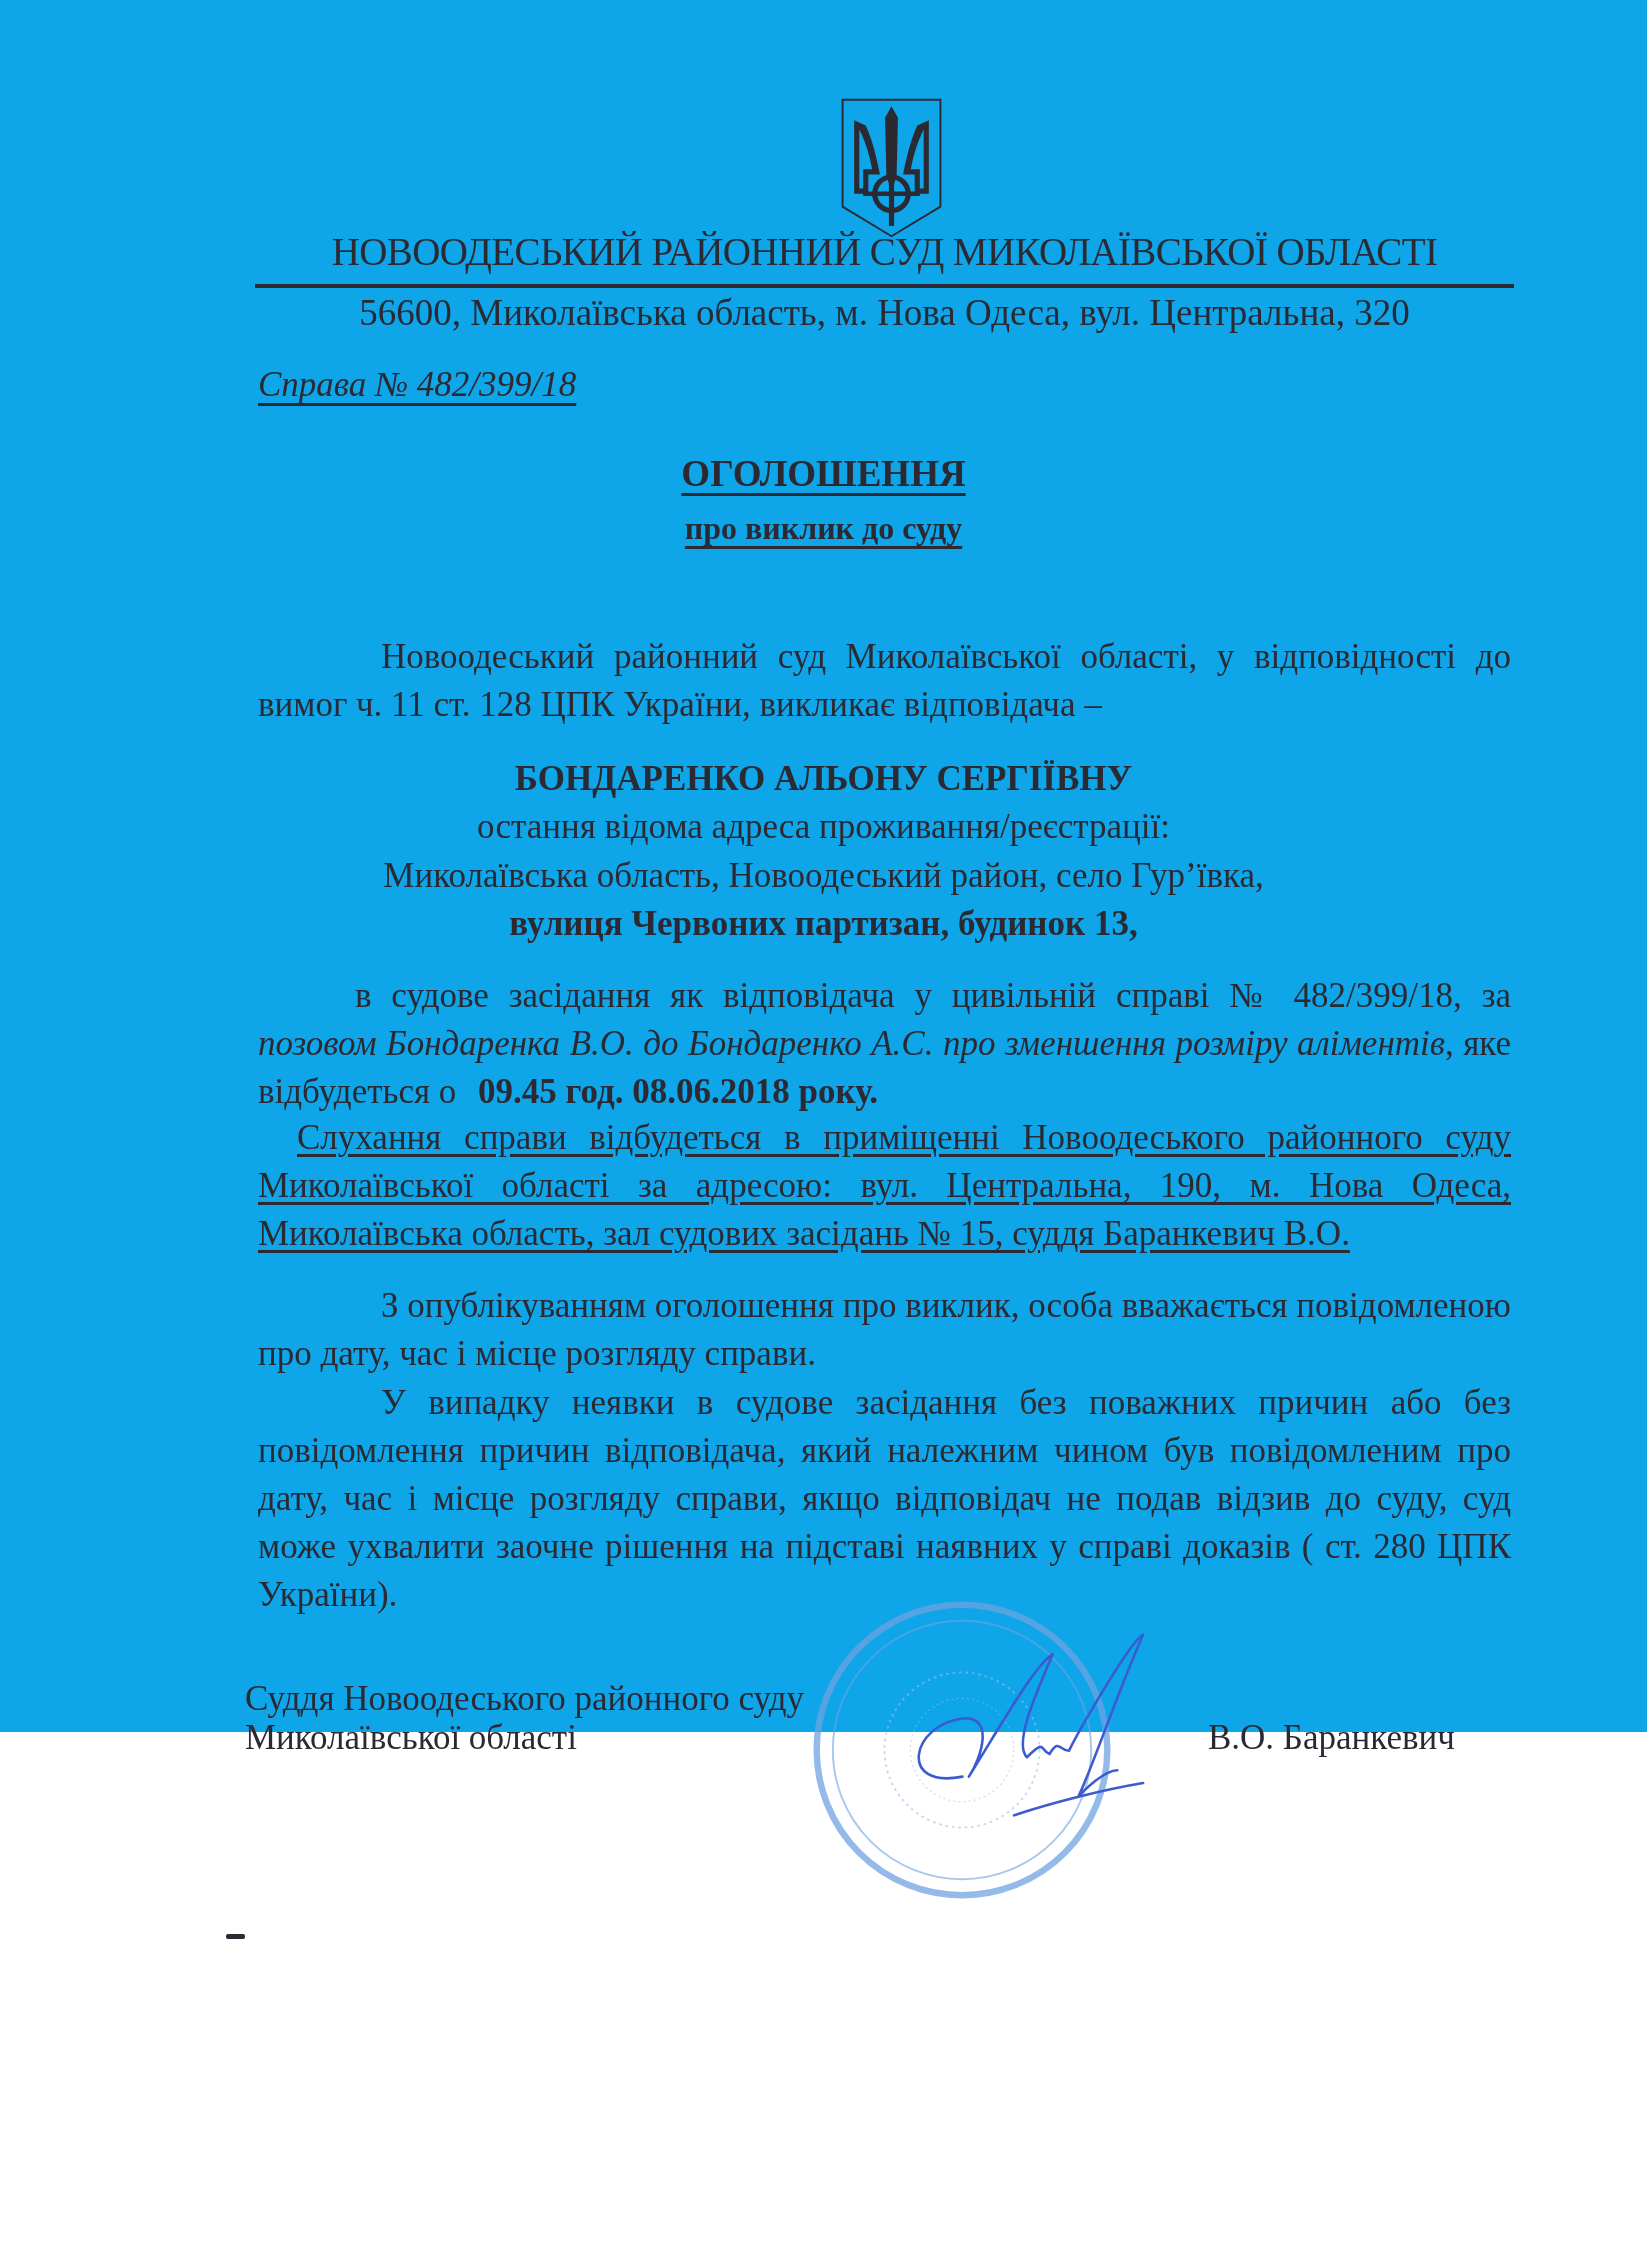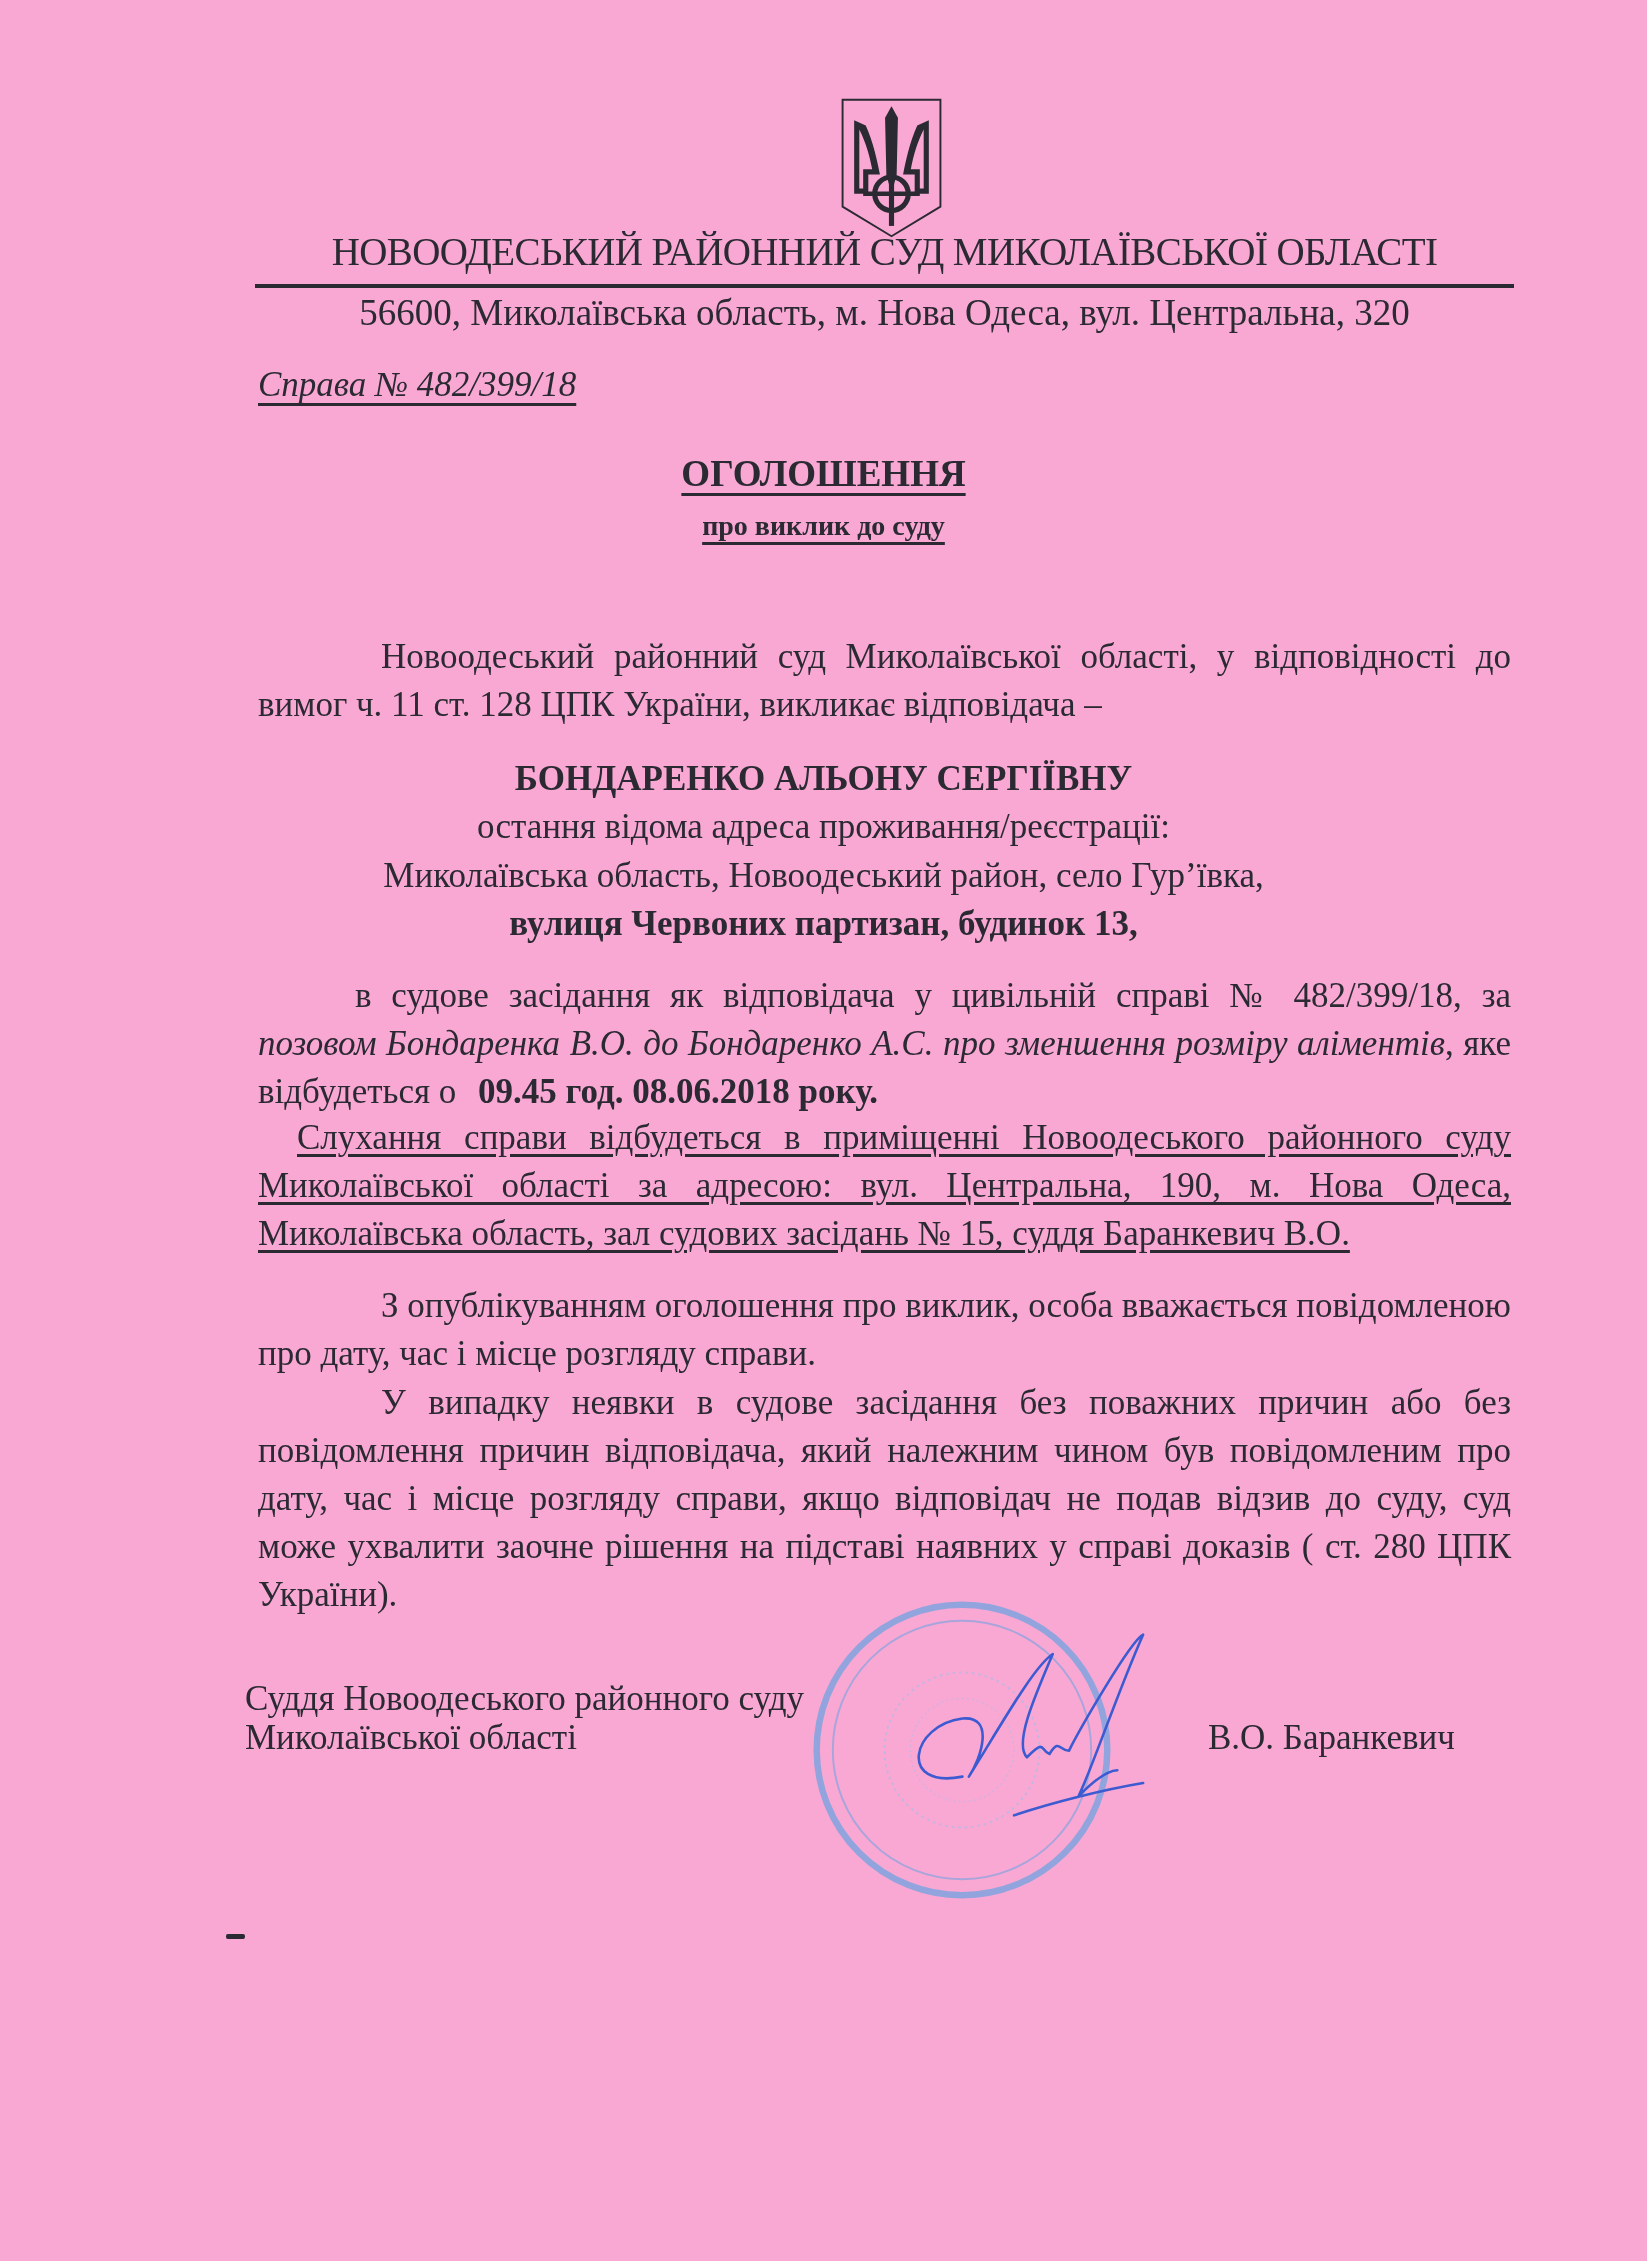--- a/index.html
+++ b/index.html
@@ -1,27 +1,27 @@
 <!DOCTYPE html>
 <html style="font-size:10.3px"><head>
 <meta charset="utf-8">
 <style>
   html, body { margin: 0; padding: 0; background: #ffffff; }
   body { width: 1647px; height: 2261px; position: relative; overflow: hidden;
          font-family: "Liberation Serif", "DejaVu Serif", serif; color: #2b2a33; }
-  .page { position: absolute; left: 0; top: 0; width: 1647px; height: 2261px; background: #f9a8d4; }
+  .page { position: absolute; left: 0; top: 0; width: 1647px; height: 1732px; background: #0ea5e9; }
   .abs { position: absolute; }
   .center { text-align: center; }
   .coat { left: 840px; top: 97px; width: 103px; height: 142px; }
   .court-name { left: 258px; top: 229px; width: 1253px; font-size: 39px; letter-spacing: -0.6px; white-space: nowrap; }
   .header-rule { left: 255px; top: 284px; width: 1259px; height: 3.9px; background: #2b2a33; }
   .court-addr { left: 258px; top: 291px; width: 1253px; font-size: 37px; white-space: nowrap; }
   .case-no { left: 258px; top: 365px; font-size: 35px; font-style: italic; text-decoration: underline; text-decoration-thickness: 2.6px; text-underline-offset: 6.5px; }
   .title { left: 0; top: 452px; width: 1647px; font-size: 37px; font-weight: bold; text-decoration: underline; text-decoration-thickness: 3.2px; text-underline-offset: 6.5px; }
-  .subtitle { left: 0; top: 510px; width: 1647px; font-size: 28px; font-weight: bold; text-decoration: underline; text-decoration-thickness: 3.2px; text-underline-offset: 6.5px; }
+  .subtitle { left: 0; top: 510px; width: 1647px; font-size: 32px; font-weight: bold; text-decoration: underline; text-decoration-thickness: 3.2px; text-underline-offset: 6.5px; }
   .text { left: 258px; width: 1253px; font-size: 35px; line-height: 48px; text-align: justify; }
   .indent { text-indent: 123px; }
   .p1 { top: 633px; }
   .defendant { left: 0; top: 759px; width: 1647px; font-size: 35px; font-weight: bold; }
   .addr-label { left: 0; top: 807px; width: 1647px; font-size: 35px; }
   .addr-1 { left: 0; top: 856px; width: 1647px; font-size: 35px; font-weight: normal; }
   .addr-2 { left: 0; top: 904px; width: 1647px; font-size: 35px; font-weight: bold; }
   .p2 { top: 972px; text-indent: 97px; }
   .p3 { top: 1114px; text-indent: 39px; text-decoration: underline; text-decoration-thickness: 2.6px; text-underline-offset: 5.2px; }
   .p4 { top: 1282px; text-indent: 123px; }

